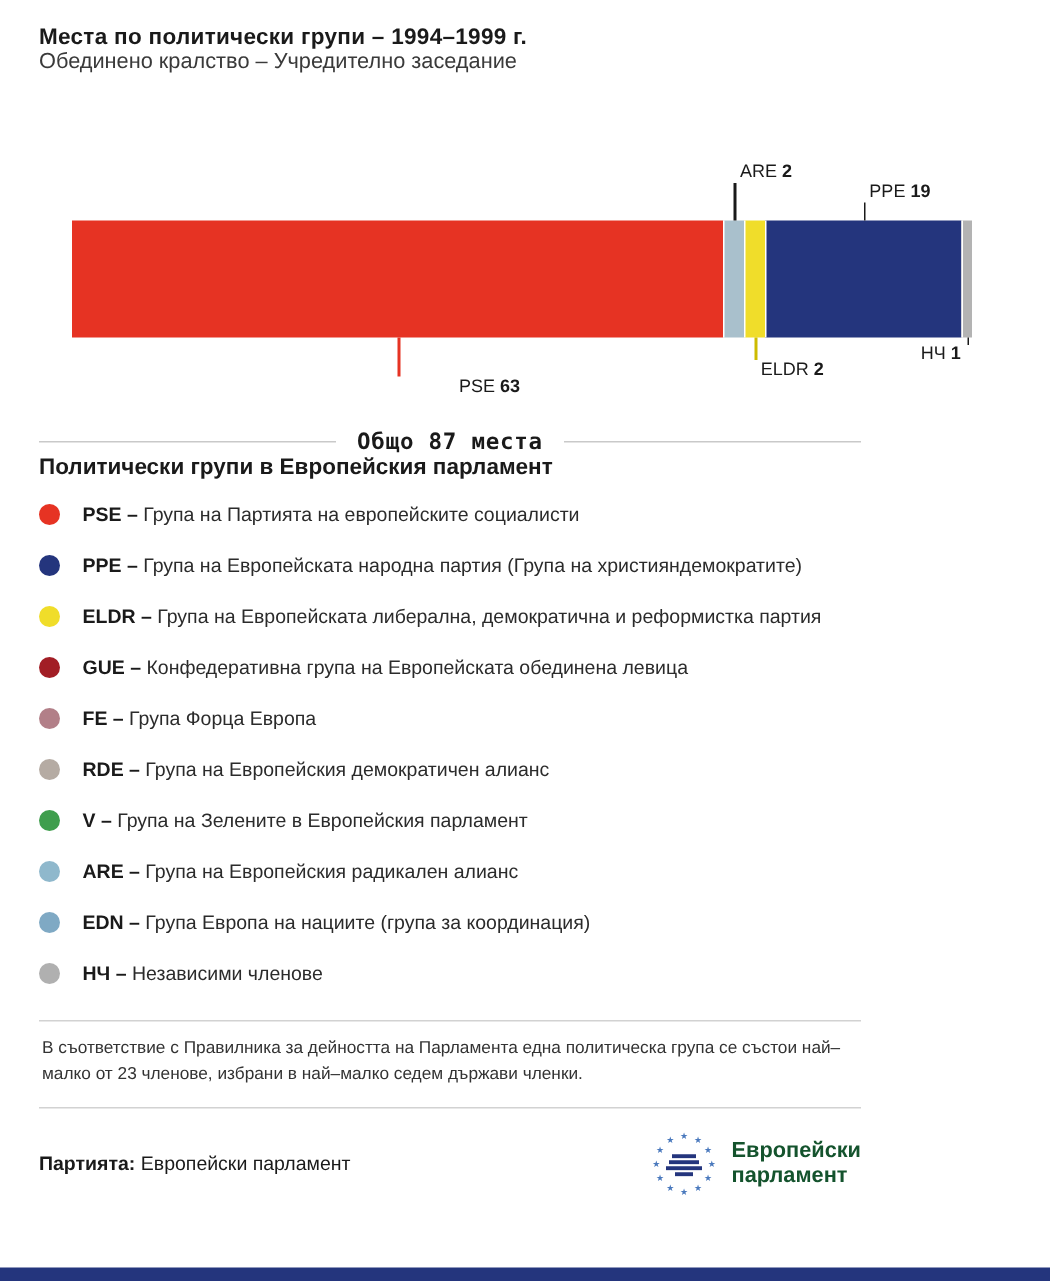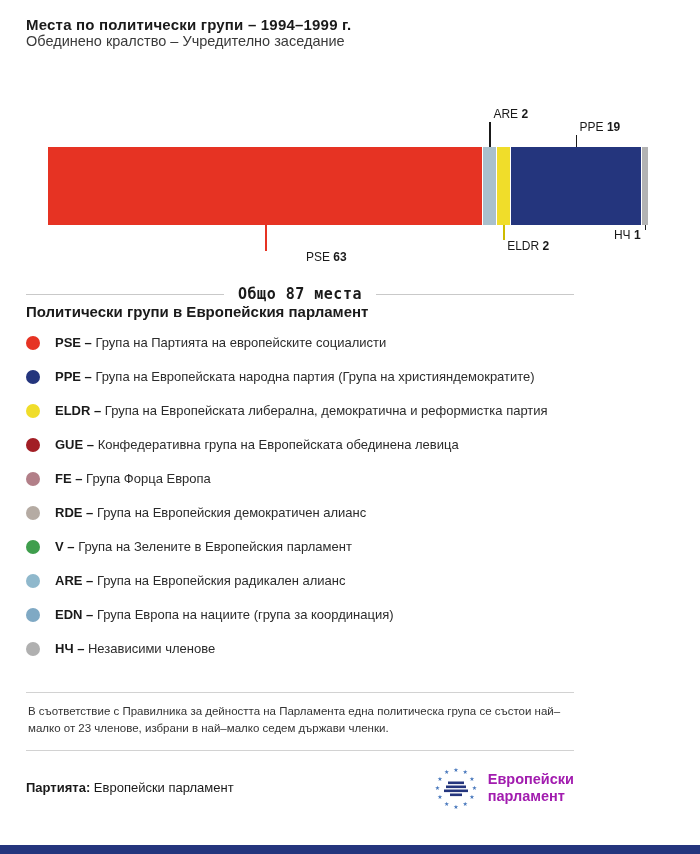--- a/index.html
+++ b/index.html
@@ -29,31 +29,31 @@
   .total-label { font-family:"DejaVu Sans Mono", monospace; font-size:15px; font-weight:bold; letter-spacing:.5px; }
 
   .legend-title { font-size:15px; font-weight:bold; }
   .legend-list { margin-top:15px; }
   .legend-row { display:flex; align-items:center; margin-bottom:19px; }
   .dot { width:14px; height:14px; border-radius:50%; margin-right:15px; flex:none; }
   .legend-text { font-size:13px; color:#2b2b2b; }
   .legend-text b { font-weight:bold; color:#1a1a1a; }
 
   .footnote {
-    margin-top:36px;
+    margin-top:24px;
     border-top:1px solid #d2d2d2; border-bottom:1px solid #d2d2d2;
     padding:10px 2px 12px 2px;
     font-size:11.5px; line-height:1.5; color:#333333;
   }
 
   .source-row { display:flex; align-items:center; justify-content:space-between; margin-top:14px; }
   .source-text { font-size:13px; color:#1a1a1a; }
   .source-text b { font-weight:bold; }
   .logo { display:flex; align-items:center; gap:9px; }
-  .logo-text { color:#a21caf; font-weight:bold; font-size:14.5px; line-height:1.15; }
+  .logo-text { color:#14532d; font-weight:bold; font-size:14.5px; line-height:1.15; }
 
   .bottom-bar { position:absolute; left:0; bottom:0; width:700px; height:9px; background:#24357d; }
 </style>
 </head>
 <body>
 
 <div class="page">
 
   <div class="title">Места по политически групи – 1994–1999 г.</div>
   <div class="subtitle">Обединено кралство – Учредително заседание</div>

